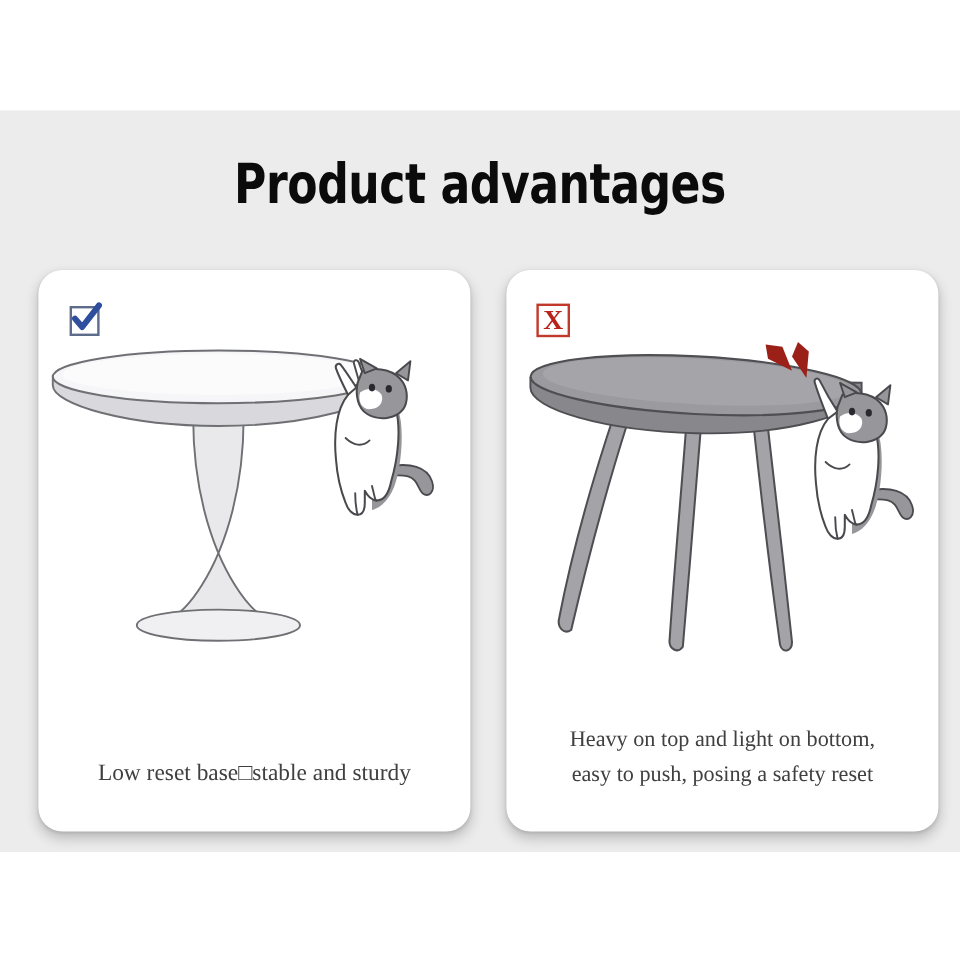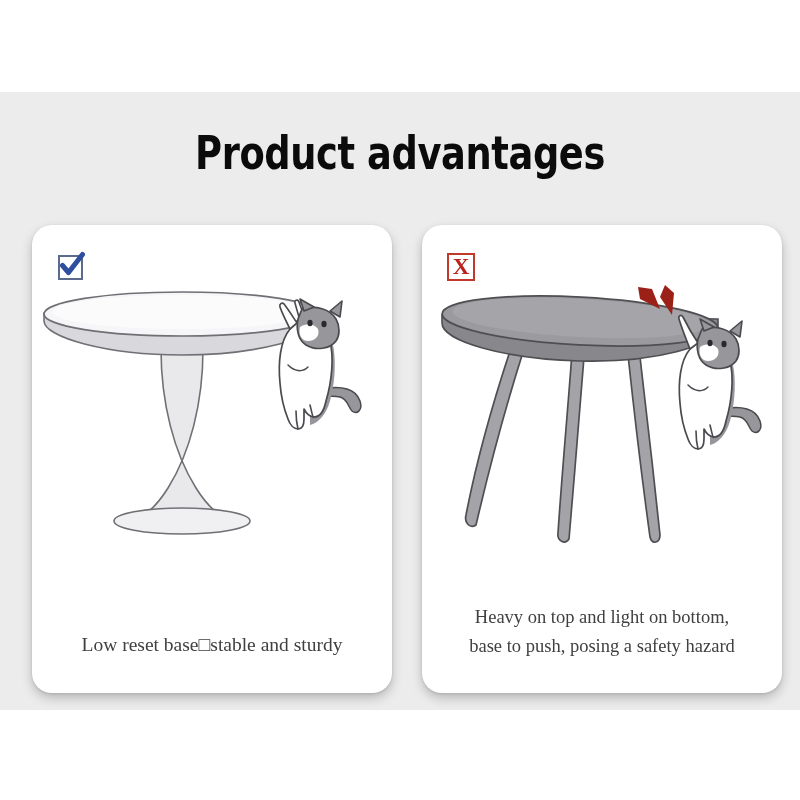--- a/index.html
+++ b/index.html
@@ -261,17 +261,17 @@
         <path d="M40 22 C46 18 54 18 58 24 C60 30 56 36 48 36
                  C42 36 38 30 40 22 Z" fill="#ffffff" stroke="none"></path>
         <ellipse cx="50" cy="18" rx="2.6" ry="3.2" fill="#2a2a2e"></ellipse>
         <ellipse cx="64" cy="19" rx="2.6" ry="3.2" fill="#2a2a2e"></ellipse>
         <path d="M28 60 C34 66 42 68 48 62" fill="none" stroke="#4a4a4e" stroke-width="1.5" stroke-linecap="round"></path>
       </g>
     </svg>
 
     <div class="caption caption-right">
       <span class="line">Heavy on top and light on bottom,</span>
-      <span class="line">base to push, posing a safety hazard</span>
+      <span class="line">easy to push, posing a safety reset</span>
     </div>
   </div>
 
 </div>
 
 </body></html>

